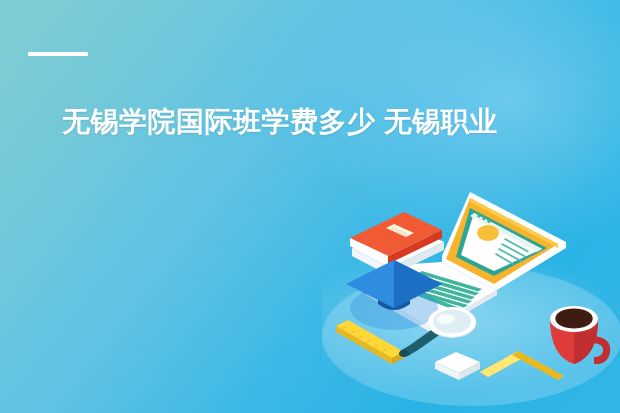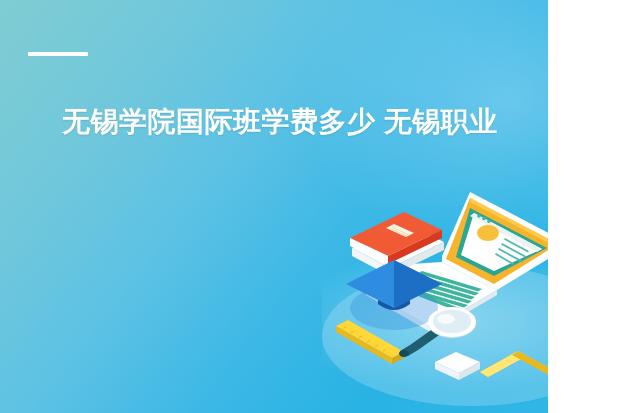--- a/index.html
+++ b/index.html
@@ -2,21 +2,21 @@
 <html><head>
 <meta charset="utf-8">
 <style>
   html, body {
     margin: 0;
     padding: 0;
     background: #ffffff;
   }
   #banner {
     position: relative;
-    width: 548px;
+    width: 620px;
     height: 413px;
     overflow: hidden;
     font-family: "Liberation Sans", "DejaVu Sans", sans-serif;
     background: linear-gradient(128deg,
         #7fcdd3 0%,
         #72c8da 20%,
         #5dc2e4 40%,
         #3cb8e6 60%,
         #28b3e4 78%,
         #31b5e6 100%);

